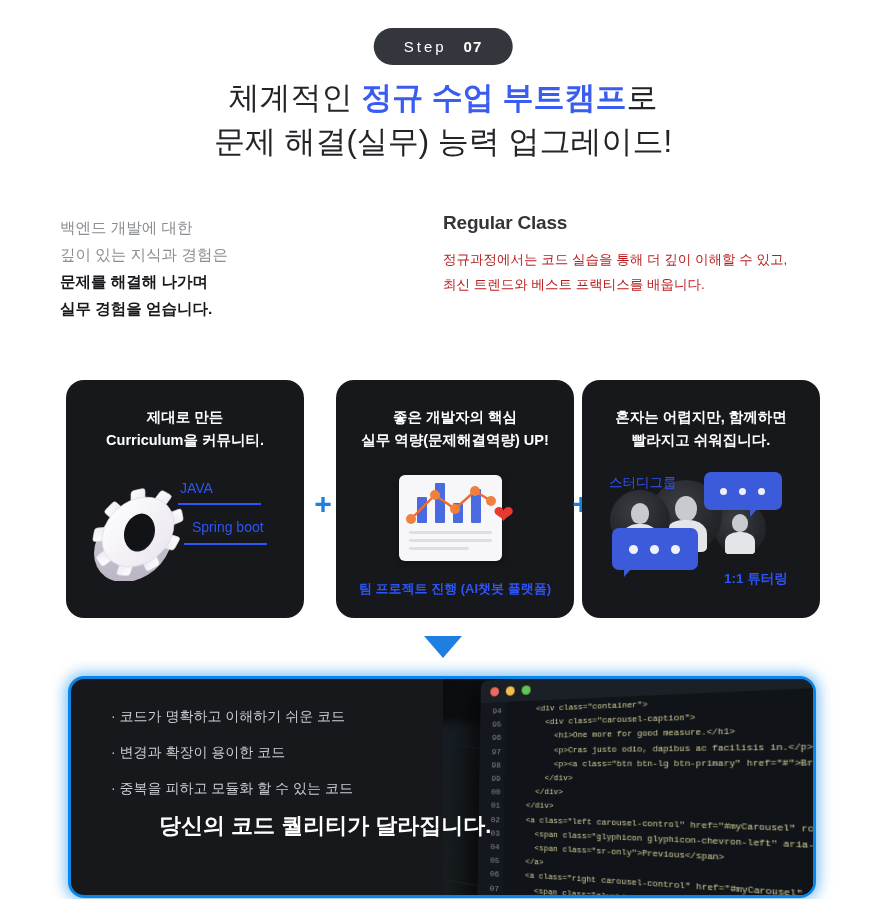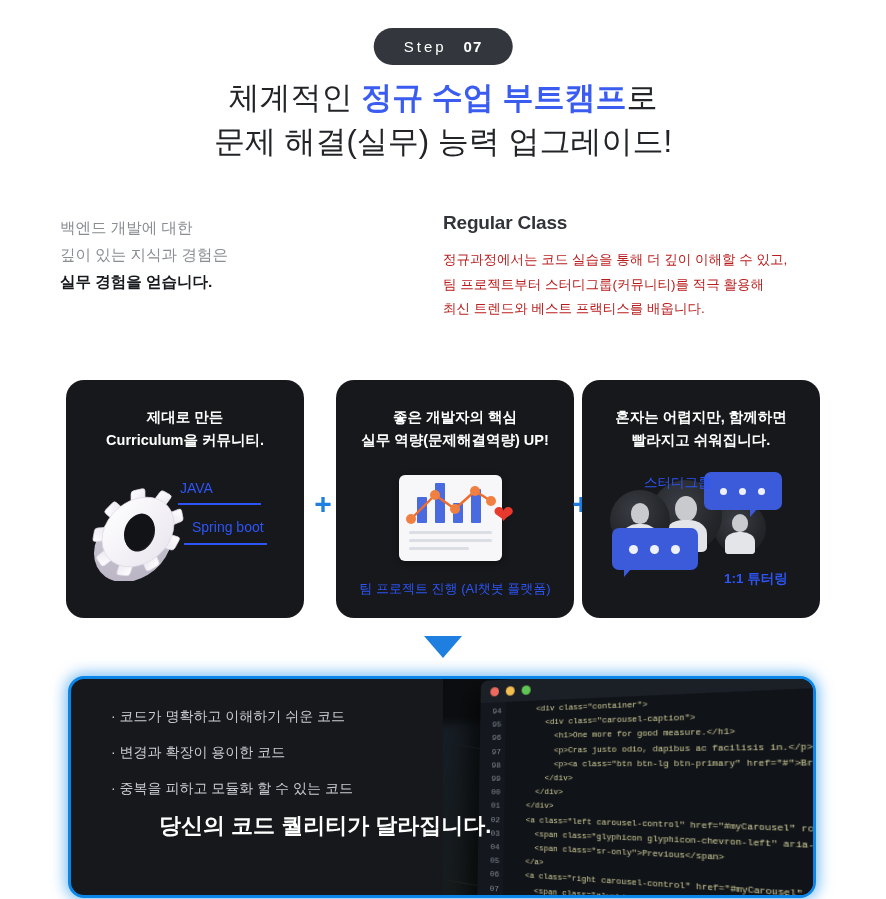--- a/index.html
+++ b/index.html
@@ -74,21 +74,21 @@
   
   .chart-card{
     position:absolute; left:63px; top:95px; width:103px; height:86px;
     background:#f7f7fa; border-radius:6px; box-shadow:0 2px 6px rgba(0,0,0,.35);
   }
   .bar{ position:absolute; bottom:38px; width:10px; background:#4a6ae0; border-radius:1px; }
   .chart-txt{ position:absolute; left:10px; height:3px; background:#dcdee6; border-radius:2px; }
   .heart{ position:absolute; left:157px; top:122px; font-size:25px; color:#e8392c; line-height:1; }
   .card-caption{
     position:absolute; left:0; right:0; bottom:20px; text-align:center;
-    font-size:13px; font-weight:400; color:#2d55f5; white-space:nowrap;
+    font-size:13px; font-weight:700; color:#2d55f5; white-space:nowrap;
   }
 
   
   .avatar{
     position:absolute; border-radius:50%;
     background:radial-gradient(circle at 42% 34%, #3a3d44 0%, #232529 62%, #1b1d21 100%);
   }
   .head{ position:absolute; border-radius:50% 50% 46% 46%; background:#c9cace; }
   .torso{ position:absolute; border-radius:44% 44% 14% 14%; background:#e4e5e8; }
   .bubble{ position:absolute; background:#3b5bdb; border-radius:7px; }
@@ -174,27 +174,27 @@
   <div class="headline">
     <div>
       <span>체계적인 </span><span class="accent">정규 수업 부트캠프</span><span>로</span>
     </div>
     <div>문제 해결(실무) 능력 업그레이드!</div>
   </div>
 
   <div class="intro-left">
     <div class="soft">백엔드 개발에 대한</div>
     <div class="soft">깊이 있는 지식과 경험은</div>
+    <div class="strong">문제를 해결해 나가며</div>
     <div class="strong">실무 경험을 얻습니다.</div>
   </div>
 
   <div class="intro-right">
     <div class="rc-title">Regular Class</div>
     <div class="rc-line">정규과정에서는 코드 실습을 통해 더 깊이 이해할 수 있고,</div>
-    <div class="rc-line">팀 프로젝트부터 스터디그룹(커뮤니티)를 적극 활용해</div>
     <div class="rc-line">최신 트렌드와 베스트 프랙티스를 배웁니다.</div>
   </div>
 
   <div class="cards">
 
     <div class="card c1">
       <div class="card-title">
         <div>제대로 만든</div>
         <div>Curriculum을 커뮤니티.</div>
       </div>
@@ -301,21 +301,21 @@
         </div>
 
         <div class="bubble" style="left:30px; top:148px; width:86px; height:42px;">
           <div class="dot" style="left:17px; width:9px; height:9px; margin-top:-4.5px;"></div>
           <div class="dot" style="left:38px; width:9px; height:9px; margin-top:-4.5px;"></div>
           <div class="dot" style="left:59px; width:9px; height:9px; margin-top:-4.5px;"></div>
           <div class="tail" style="left:12px;"></div>
         </div>
       </div>
 
-      <div class="label-line" style="left:27px; top:94px; font-weight:400; font-size:13.5px;margin-left:35px;">스터디그룹</div>
+      <div class="label-line" style="left:27px; top:94px; font-weight:400; font-size:13.5px;">스터디그룹</div>
       <div class="label-line" style="left:142px; top:190px; font-weight:700; font-size:13.5px;">1:1 튜터링</div>
     </div>
   </div>
 
   <div class="arrow-down"></div>
 
   <div class="bottom-panel">
 
     <div class="editor-art">
       <div class="editor-bg"></div>

